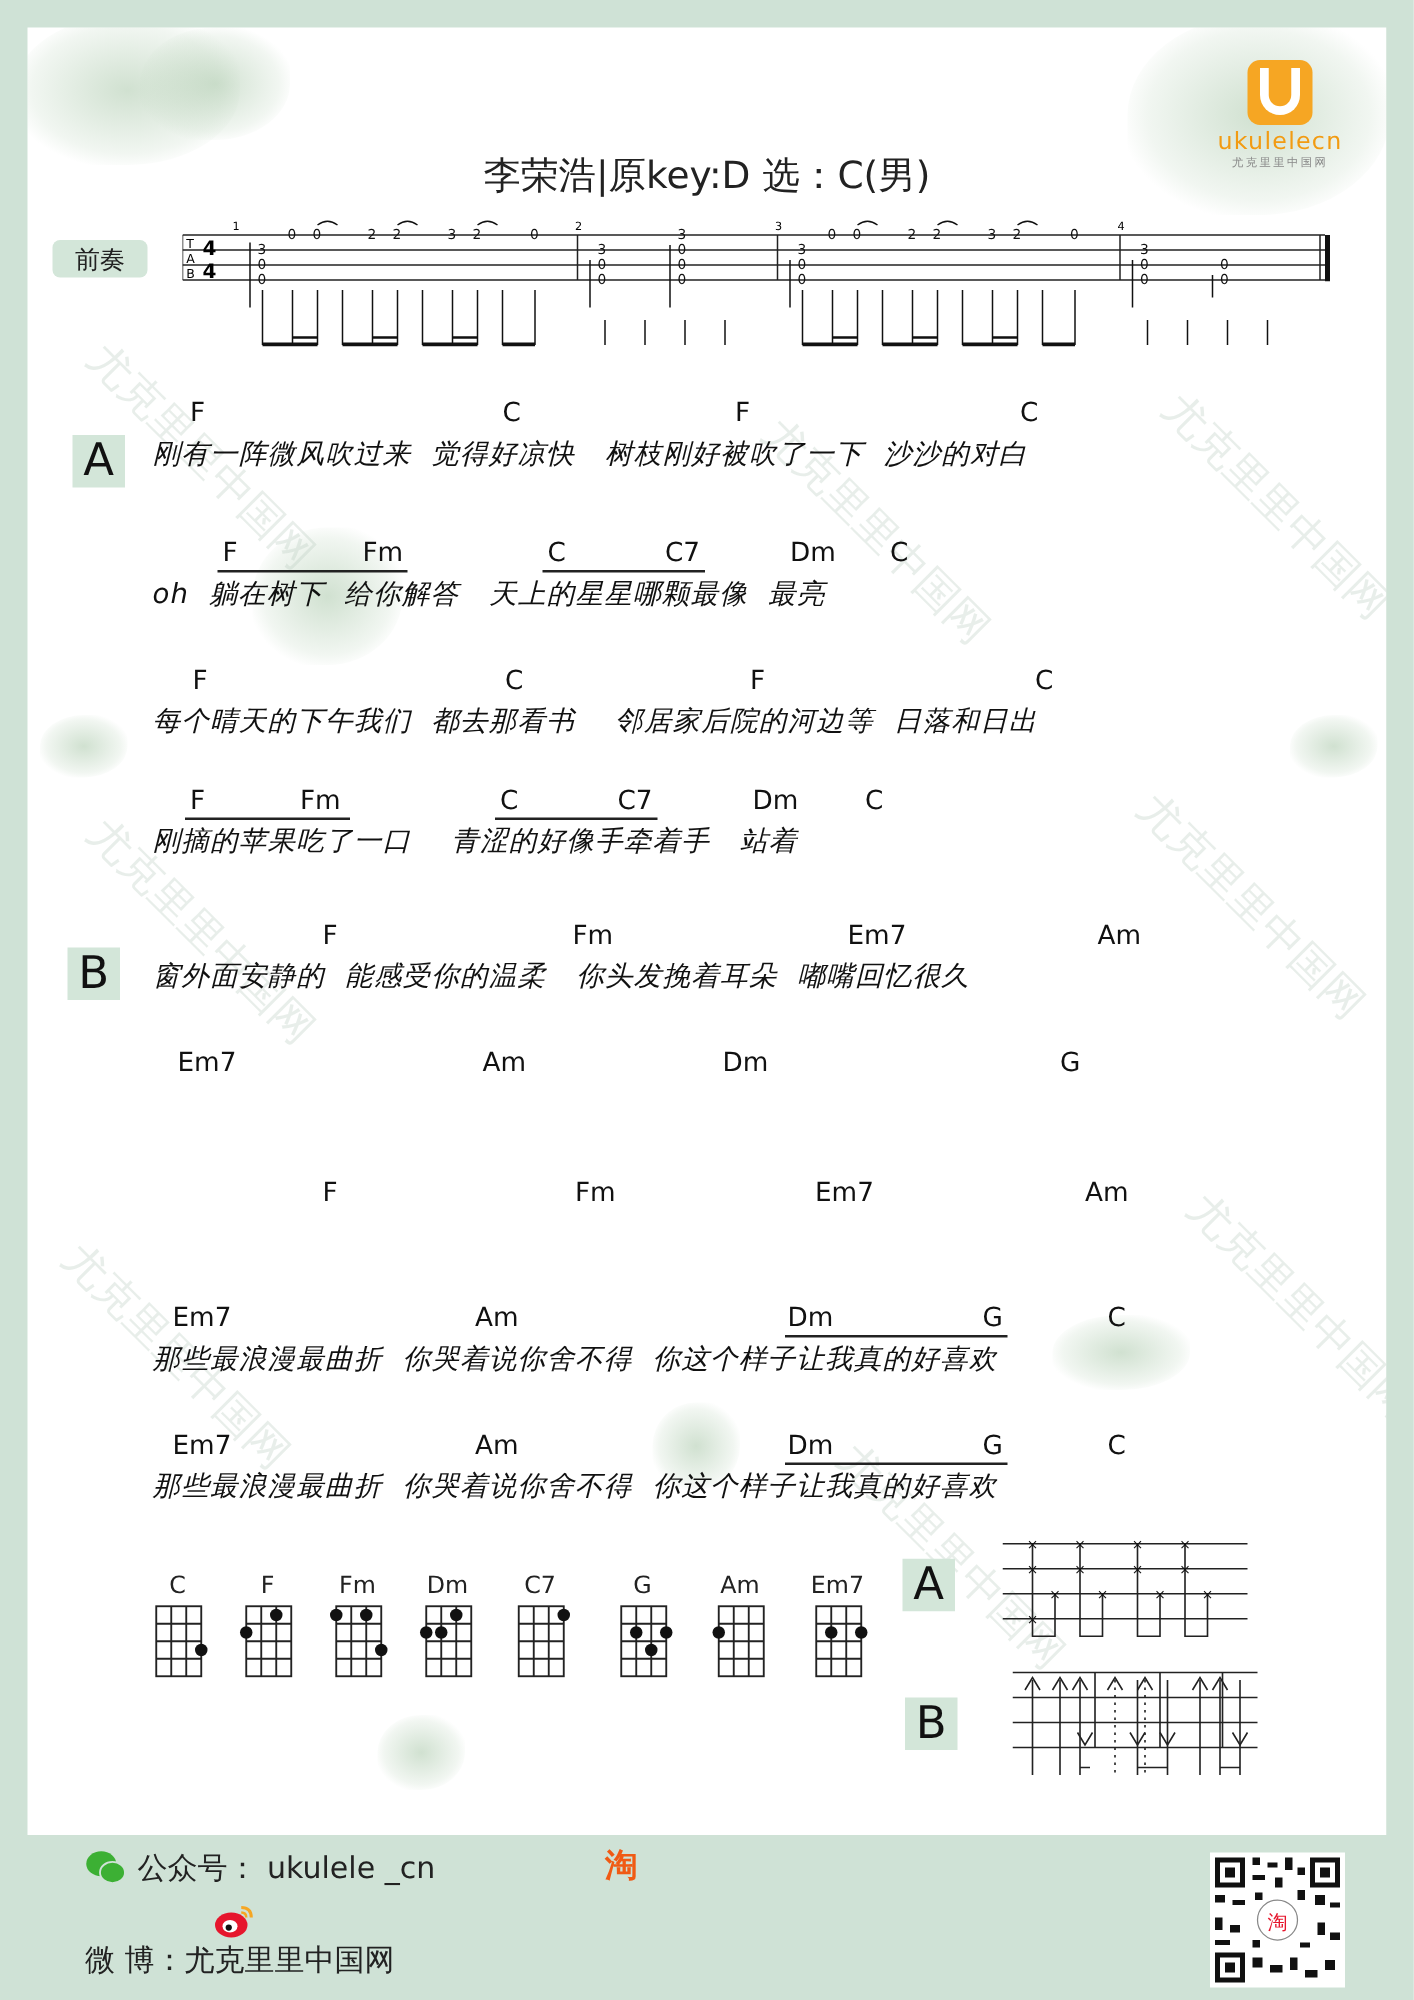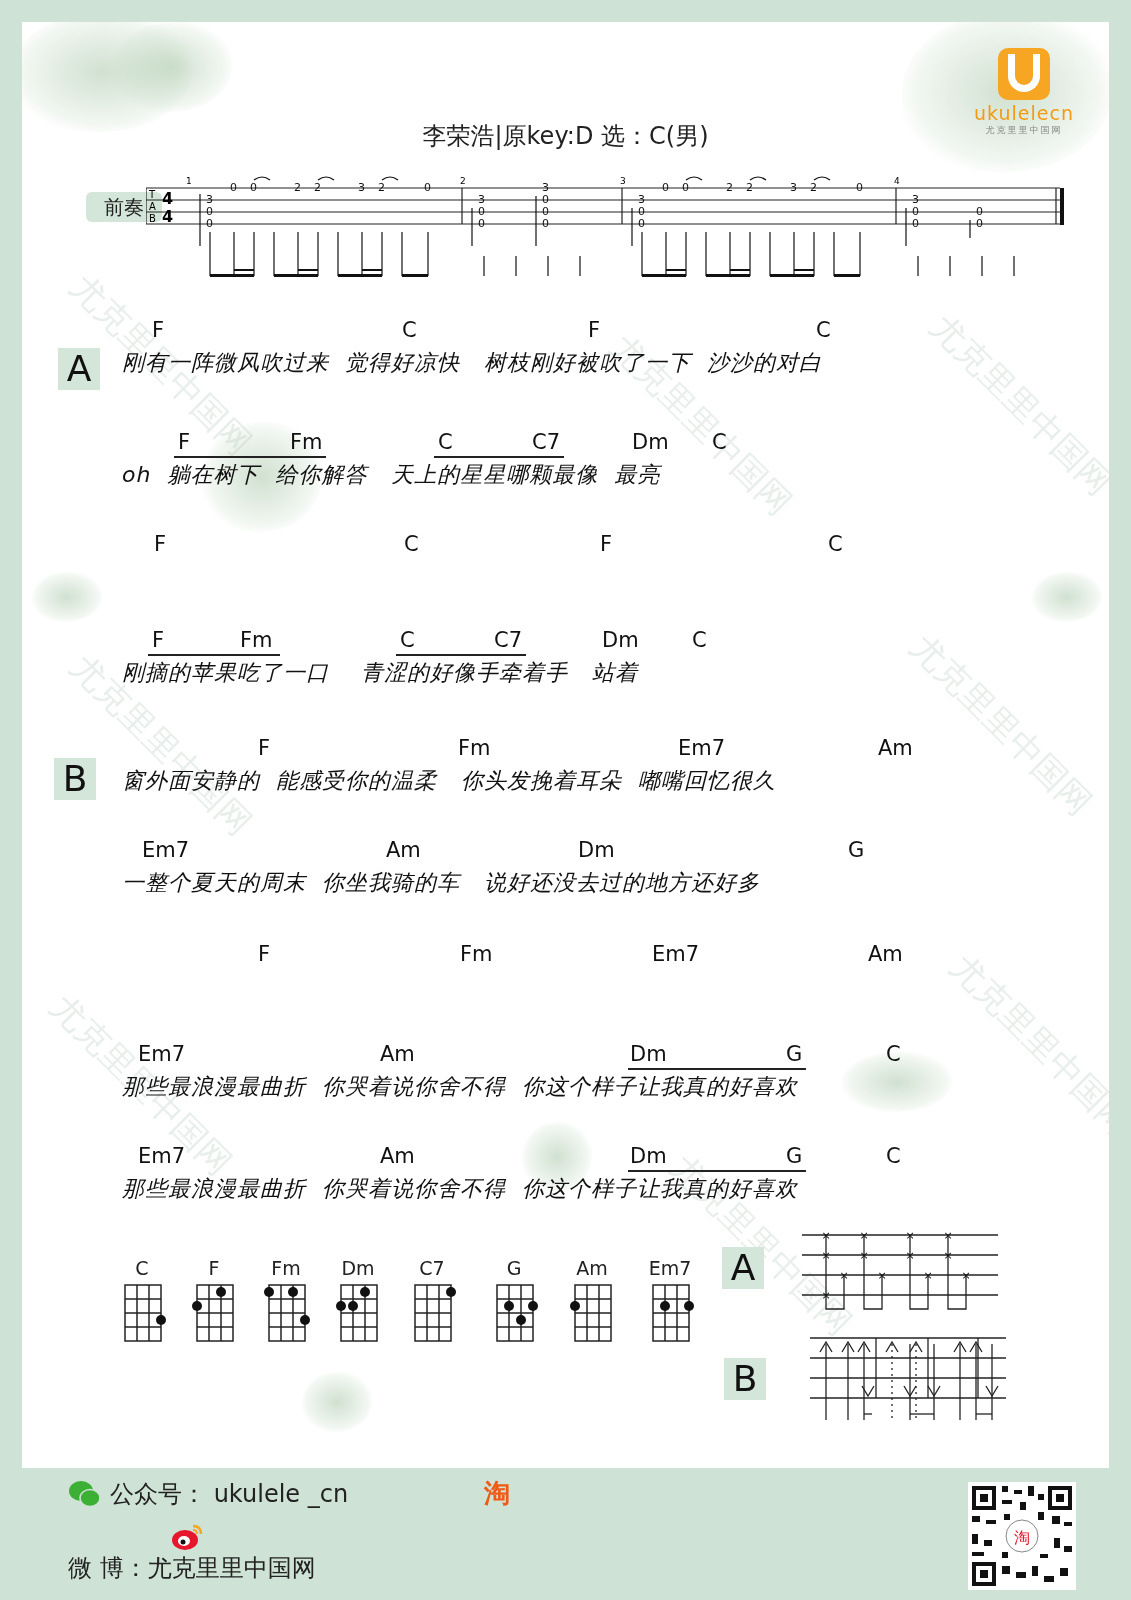--- a/index.html
+++ b/index.html
@@ -29,39 +29,39 @@
     white-space: nowrap;
     pointer-events: none;
   }
   .title {
     position: absolute; left: 0; width: 100%; top: 22px;
     text-align: center; font-size: 56px; font-weight: bold; color: #111;
     letter-spacing: 2px;
   }
   .subtitle {
     position: absolute; left: 0; width: 100%; top: 98px;
-    text-align: center; font-size: 24px; color: #222;
+    text-align: center; font-size: 30px; color: #222;
   }
   .logo {
     position: absolute; right: 30px; top: 26px; width: 110px; text-align: center;
   }
   .logo-box {
     width: 52px; height: 52px; margin: 0 auto; background: #f6a623;
     border-radius: 10px; position: relative;
   }
   .logo-u {
     position: absolute; left: 10px; top: 6px; width: 32px; height: 38px;
     border: 7px solid #fff; border-top: none; border-radius: 0 0 16px 16px;
   }
   .logo-name { color: #f29b12; font-size: 19px; margin-top: 2px; letter-spacing: 1px; }
   .logo-sub { color: #888; font-size: 9px; letter-spacing: 2px; }
 
   .intro-label {
     position: absolute; left: 20px; top: 170px; width: 76px; height: 30px;
-    background: #d3e6d9; border-radius: 6px; font-size: 20px; text-align: center; line-height: 30px; color: #222; margin-left: 44px;
+    background: #d3e6d9; border-radius: 6px; font-size: 20px; text-align: center; line-height: 30px; color: #222;
   }
   .tab-wrap { position: absolute; left: 124px; top: 150px; width: 930px; height: 110px; }
 
   .sec-label {
     position: absolute; width: 42px; height: 42px; background: #d3e6d9;
     font-size: 36px; text-align: center; line-height: 42px; color: #111;
   }
   .line { position: absolute; left: 100px; }
   .chords { position: relative; height: 30px; font-size: 21px; color: #111; }
   .chord { position: absolute; top: 0; white-space: nowrap; }
@@ -258,20 +258,21 @@
     </div>
     <div class="lyrics">oh  躺在树下  给你解答   天上的星星哪颗最像  最亮</div>
   </div>
   <div class="line" style="top:510px;">
     <div class="chords">
       <span class="chord" style="left:32px">F</span>
       <span class="chord" style="left:282px">C</span>
       <span class="chord" style="left:478px">F</span>
       <span class="chord" style="left:706px">C</span>
     </div>
+    <div class="lyrics">每个晴天的下午我们  都去那看书    邻居家后院的河边等  日落和日出</div>
   </div>
   <div class="line" style="top:606px;">
     <div class="chords">
       <span class="chord" style="left:30px">F</span>
       <span class="chord" style="left:118px">Fm</span>
       <span class="chord" style="left:278px">C</span>
       <span class="chord" style="left:372px">C7</span>
       <span class="chord" style="left:480px">Dm</span>
       <span class="chord" style="left:570px">C</span>
       <div class="bracket" style="left:26px;width:132px;"></div>
@@ -290,21 +291,20 @@
     </div>
     <div class="lyrics">窗外面安静的  能感受你的温柔   你头发挽着耳朵  嘟嘴回忆很久</div>
   </div>
   <div class="line" style="top:816px;">
     <div class="chords">
       <span class="chord" style="left:20px">Em7</span>
       <span class="chord" style="left:264px">Am</span>
       <span class="chord" style="left:456px">Dm</span>
       <span class="chord" style="left:726px">G</span>
     </div>
-    <div class="lyrics">一整个夏天的周末  你坐我骑的车   说好还没去过的地方还好多</div>
   </div>
   <div class="line" style="top:920px;">
     <div class="chords">
       <span class="chord" style="left:136px">F</span>
       <span class="chord" style="left:338px">Fm</span>
       <span class="chord" style="left:530px">Em7</span>
       <span class="chord" style="left:746px">Am</span>
     </div>
   </div>
   <div class="line" style="top:1020px;">

